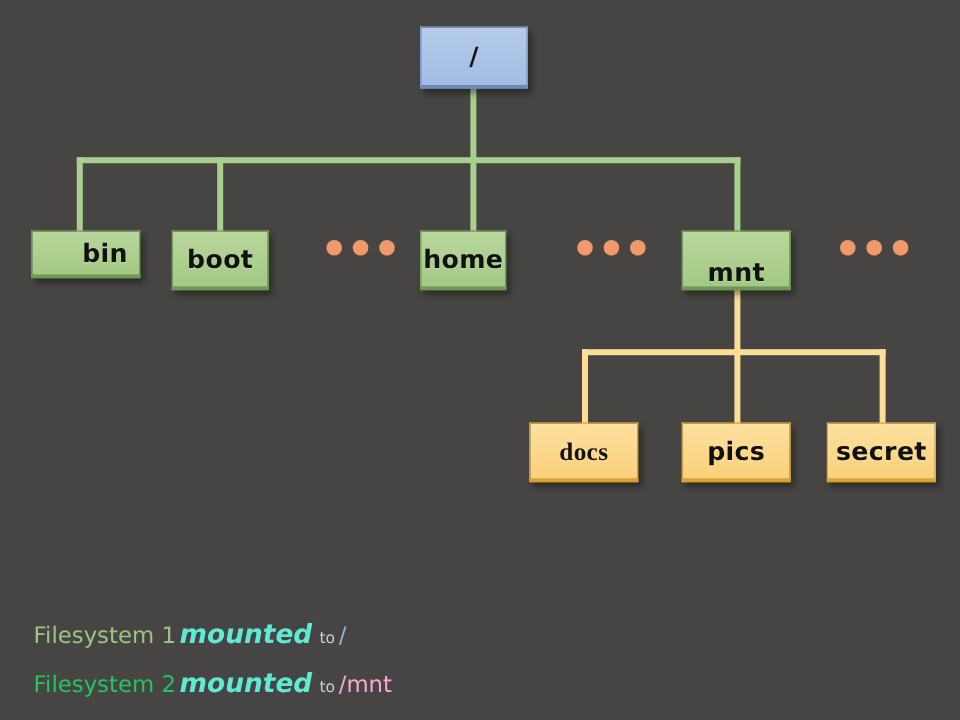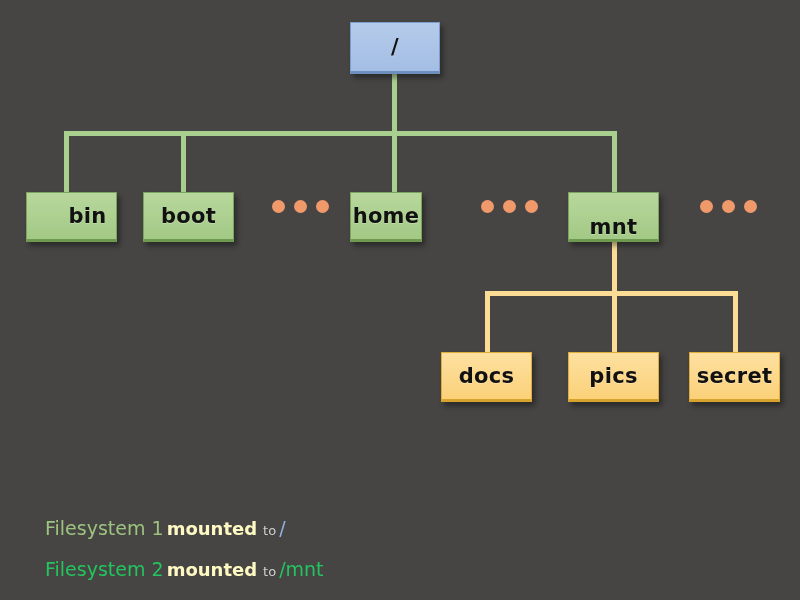--- a/index.html
+++ b/index.html
@@ -72,37 +72,37 @@
 
   
   .legend {
     position: absolute;
     left: 28px;
     font-size: 19px;
     white-space: nowrap;
   }
   .legend .fs {
     font-weight: normal;
-    margin-left: 17px;
   }
   .legend .fs.g { color: #9cc47f; }
   .legend .fs.y { color: #22c55e; }
   .legend .mounted {
+    font-style: italic;
     font-weight: bold;
-    color: #fef9c3;
-    font-size: 18px;
+    color: #5eead4;
+    font-size: 22px;
     padding: 0 3px;
   }
   .legend .to {
     color: #cfcfcf;
     font-size: 13px;
     padding: 0 3px;
   }
   .legend .path.b { color: #8fb3e0; }
-  .legend .path.g { color: #22c55e; }
+  .legend .path.g { color: #f9a8d4; }
 </style>
 </head>
 <body>
 
 <div id="stage">
 
   <div class="line" style="left:392px; top:74px; width:5px; height:61px;"></div>
 
   <div class="line" style="left:64px; top:131px; width:553px; height:5px;"></div>
 
@@ -117,37 +117,37 @@
   <div class="line y" style="left:612px; top:240px; width:5px; height:56px;"></div>
   <div class="line y" style="left:485px; top:291px; width:253px; height:5px;"></div>
   <div class="line y" style="left:485px; top:291px; width:5px; height:62px;"></div>
   <div class="line y" style="left:612px; top:291px; width:5px; height:62px;"></div>
   <div class="line y" style="left:733px; top:291px; width:5px; height:62px;"></div>
 
   <div class="node root" style="left:350px; top:22px; width:90px; height:52px;">
     <span>/</span>
   </div>
 
-  <div class="node green" style="left:26px; top:192px; width:91px; height:50px;padding-left:32px;">
+  <div class="node green" style="left:26px; top:192px; width:91px; height:40px;padding-left:32px;">
     <span>bin</span>
   </div>
 
-  <div class="node green" style="left:143px; top:192px; width:91px; height:50px;">
+  <div class="node green" style="left:143px; top:192px; width:81px; height:50px;">
     <span>boot</span>
   </div>
 
   <div class="node green" style="left:350px; top:192px; width:72px; height:50px;">
     <span>home</span>
   </div>
 
   <div class="node green" style="left:568px; top:192px; width:91px; height:50px;align-items:flex-end;">
     <span>mnt</span>
   </div>
 
-  <div class="node yellow" style="left:441px; top:352px; width:91px; height:50px;">
+  <div class="node yellow" style="left:441px; top:352px; width:91px; height:50px;font-family:Liberation Serif, serif;">
     <span>docs</span>
   </div>
 
   <div class="node yellow" style="left:568px; top:352px; width:91px; height:50px;">
     <span>pics</span>
   </div>
 
   <div class="node yellow" style="left:689px; top:352px; width:91px; height:50px;">
     <span>secret</span>
   </div>

